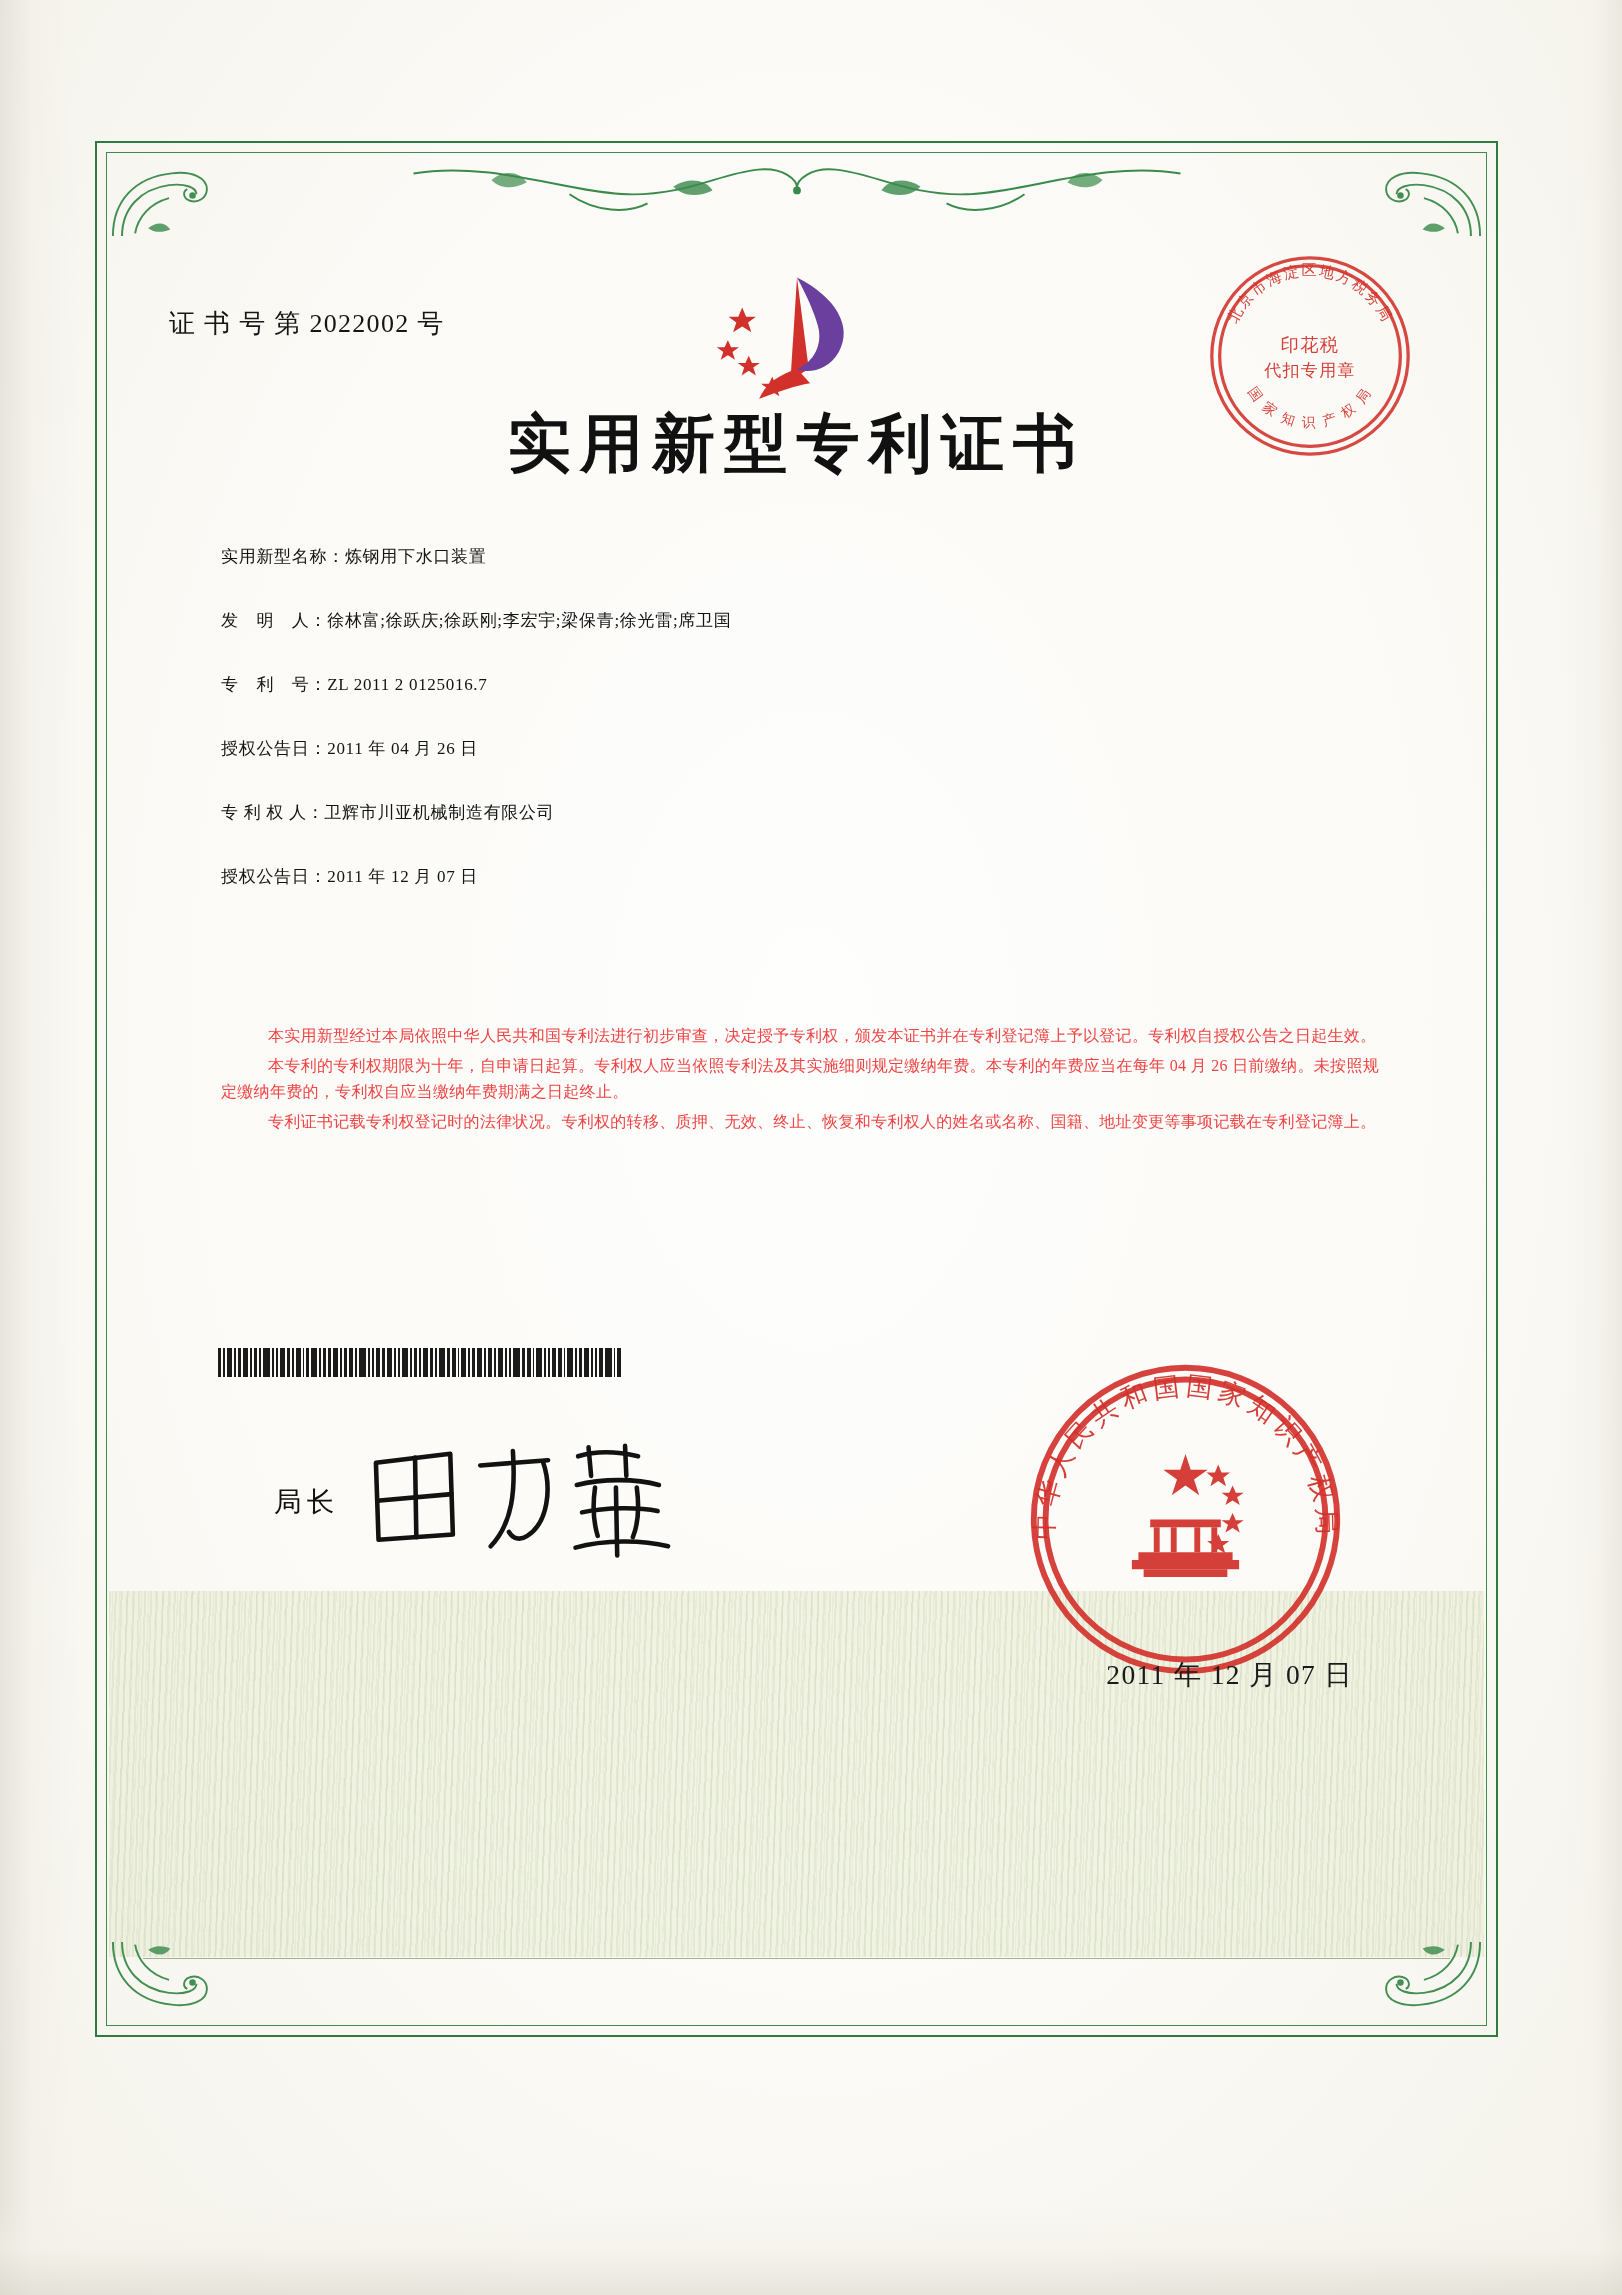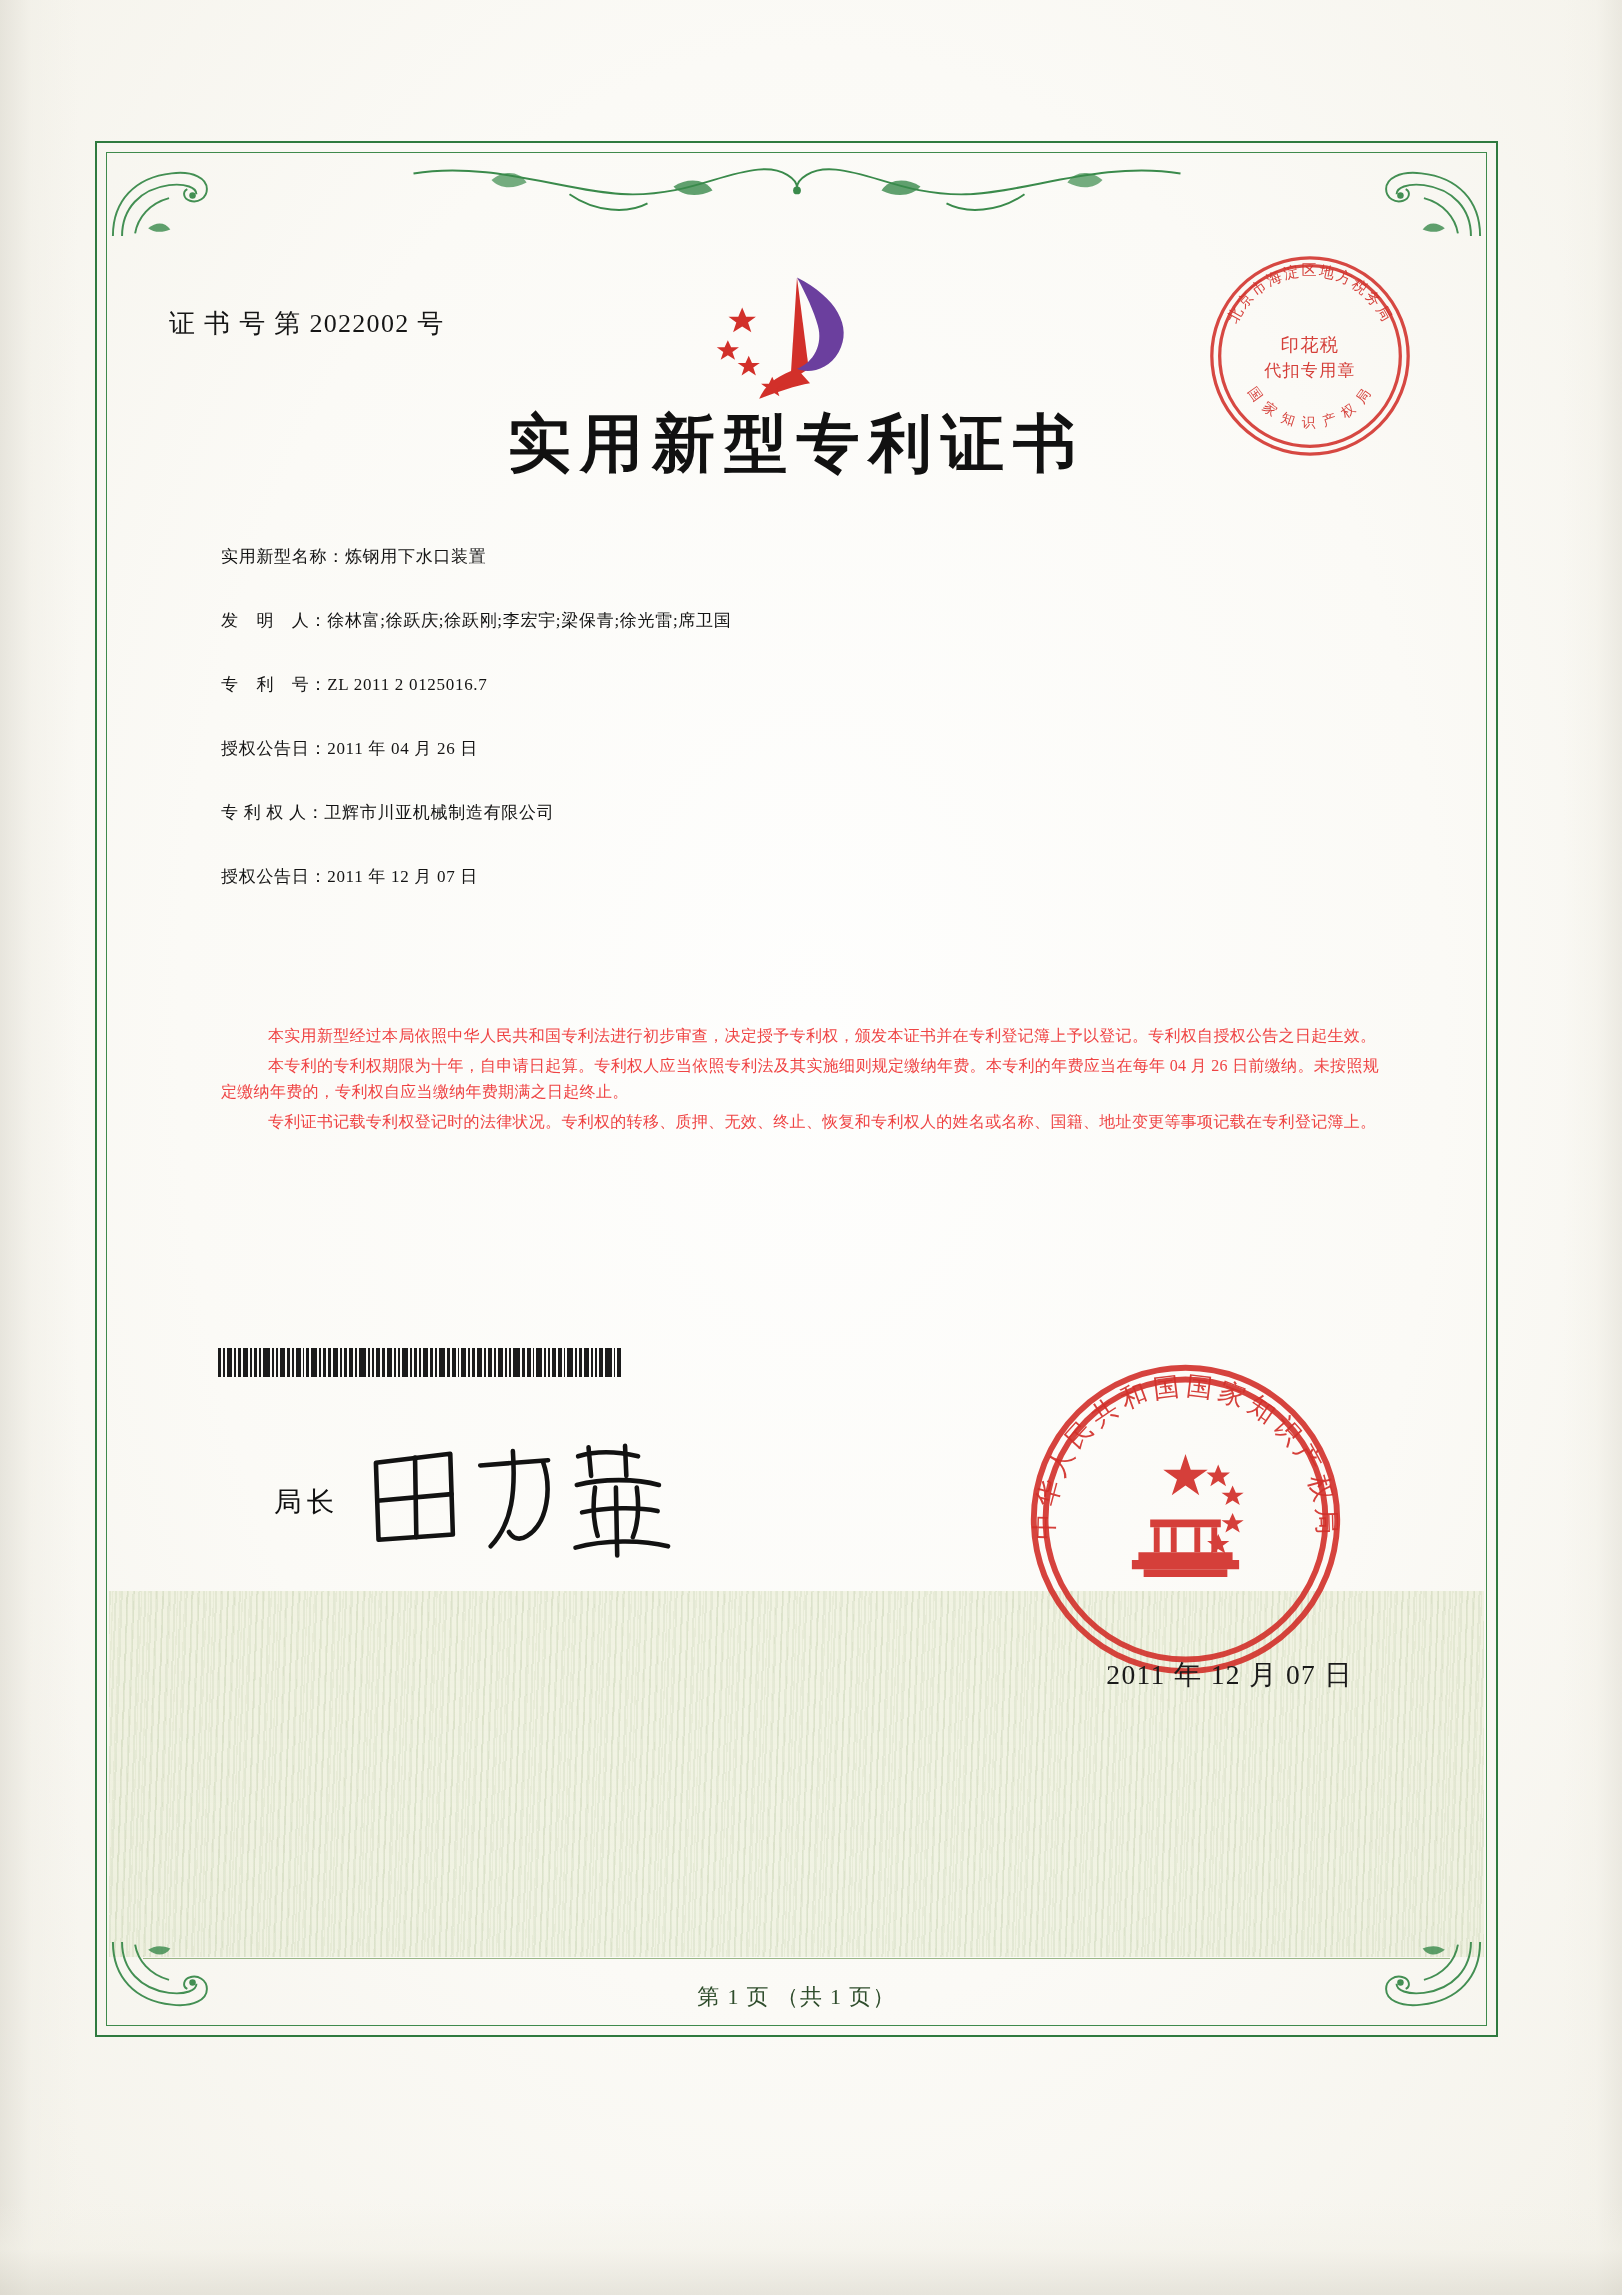--- a/index.html
+++ b/index.html
@@ -520,16 +520,15 @@
           <path d="M196 250 L304 250 L304 262 L196 262 Z"></path>
           <path d="M206 262 L206 300 M232 262 L232 300 M268 262 L268 300 M294 262 L294 300" stroke="#d2302a" stroke-width="9"></path>
           <path d="M168 312 L332 312 L332 326 L168 326 Z"></path>
           <path d="M186 326 L314 326 L314 338 L186 338 Z"></path>
         </g>
       </svg>
     </div>
 
     <div class="seal-date">2011 年 12 月 07 日</div>
 
-    <div class="page-no">第 1 页 （共 1 页）</div>
   </div>
 </div>
 
 
 </body></html>

